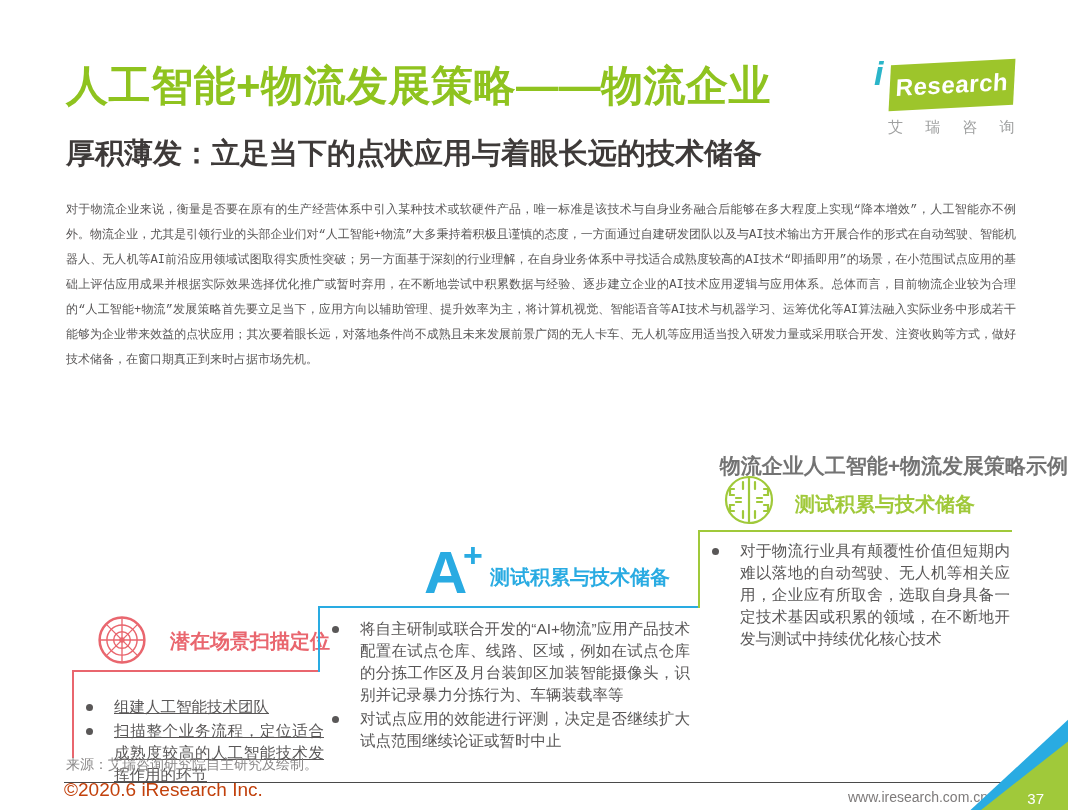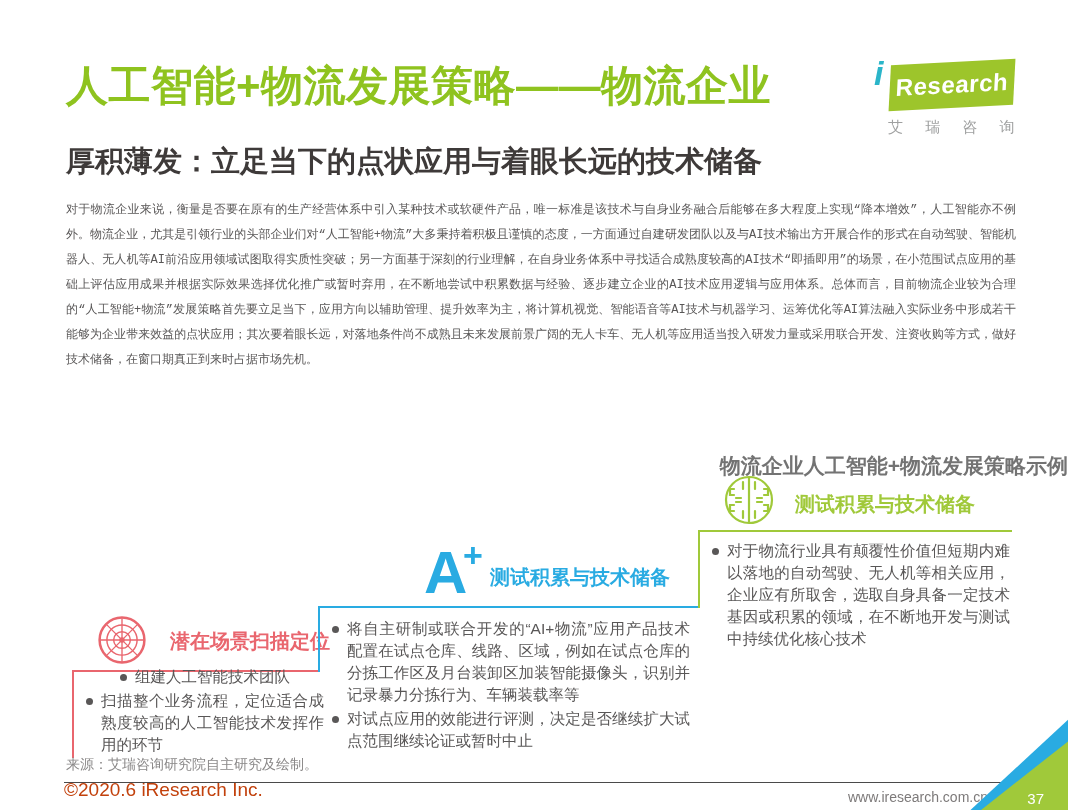--- a/index.html
+++ b/index.html
@@ -2,21 +2,21 @@
 <html><head>
 <meta charset="utf-8">
 <style>
   html,body{margin:0;padding:0;background:#fff;}
   .page{position:relative;width:1068px;height:810px;background:#ffffff;overflow:hidden;
         font-family:"Liberation Sans","DejaVu Sans",sans-serif;}
 
   
   .page-title{position:absolute;left:66px;top:58px;font-size:42px;font-weight:700;
               color:#8fc31f;letter-spacing:.5px;white-space:nowrap;}
-  .subtitle{position:absolute;left:66px;top:142px;font-size:29px;font-weight:700;color:#3e3a39;white-space:nowrap;}
+  .subtitle{position:absolute;left:66px;top:134px;font-size:29px;font-weight:700;color:#3e3a39;white-space:nowrap;}
 
   .logo{position:absolute;left:872px;top:54px;width:146px;height:90px;}
   .logo-flag{position:absolute;left:18px;top:8px;width:124px;height:46px;background:#9dc52b;
              transform:skewX(-6deg) rotate(-3deg);display:flex;align-items:center;justify-content:center;}
   .logo-flag span{color:#fff;font-size:24px;font-weight:700;letter-spacing:.5px;}
   .logo-i{position:absolute;left:2px;top:0px;color:#2ab5c9;font-size:34px;font-weight:700;font-style:italic;}
   .logo-cn{position:absolute;left:16px;top:64px;color:#9fa0a0;font-size:15px;letter-spacing:9px;white-space:nowrap;}
 
   
   .body-text{position:absolute;left:66px;top:186px;width:950px;font-size:12px;line-height:25px;
@@ -41,24 +41,24 @@
   .hline-pink{left:72px;top:670px;width:248px;background:#e9666e;}
   .hline-blue{left:318px;top:606px;width:382px;background:#29abe2;}
   .hline-green{left:698px;top:530px;width:314px;background:#a0c93a;}
   .vline{position:absolute;width:2px;}
   .vline-pink{left:72px;top:670px;height:88px;background:#e9666e;}
   .vline-blue{left:318px;top:606px;height:66px;background:#29abe2;}
   .vline-green{left:698px;top:530px;height:78px;background:#a0c93a;}
 
   .bullets{position:absolute;list-style:none;margin:0;padding:0;color:#595757;
            font-size:15.5px;line-height:22px;text-align:justify;}
-  .bullets-pink{left:86px;top:666px;width:238px;}
+  .bullets-pink{left:86px;top:696px;width:238px;text-decoration:underline;}
   .bullets-blue{left:332px;top:618px;width:358px;}
   .bullets-green{left:712px;top:540px;width:298px;}
-  .bullets li{display:flex;gap:8px;margin:0 0 2px 0;justify-content:center;}
+  .bullets li{display:flex;gap:21px;margin:0 0 2px 0;}
   .dot{flex:0 0 auto;width:7px;height:7px;border-radius:50%;background:#595757;margin-top:8px;}
 
   
   .source{position:absolute;left:66px;top:756px;font-size:14px;color:#8a8888;}
   .footer-line{position:absolute;left:64px;top:782px;width:952px;height:1px;background:#4a4a4a;}
   .copyright{position:absolute;left:64px;top:779px;font-size:19px;color:#c2410c;}
   .website{position:absolute;right:80px;top:789px;font-size:14px;color:#7d7a7a;text-decoration:none;}
   .corner{position:absolute;right:0;bottom:0;width:106px;height:98px;}
   .corner-blue{position:absolute;inset:0;background:#29abe2;
                clip-path:polygon(100% 8%,100% 44%,34% 100%,8% 100%);}

